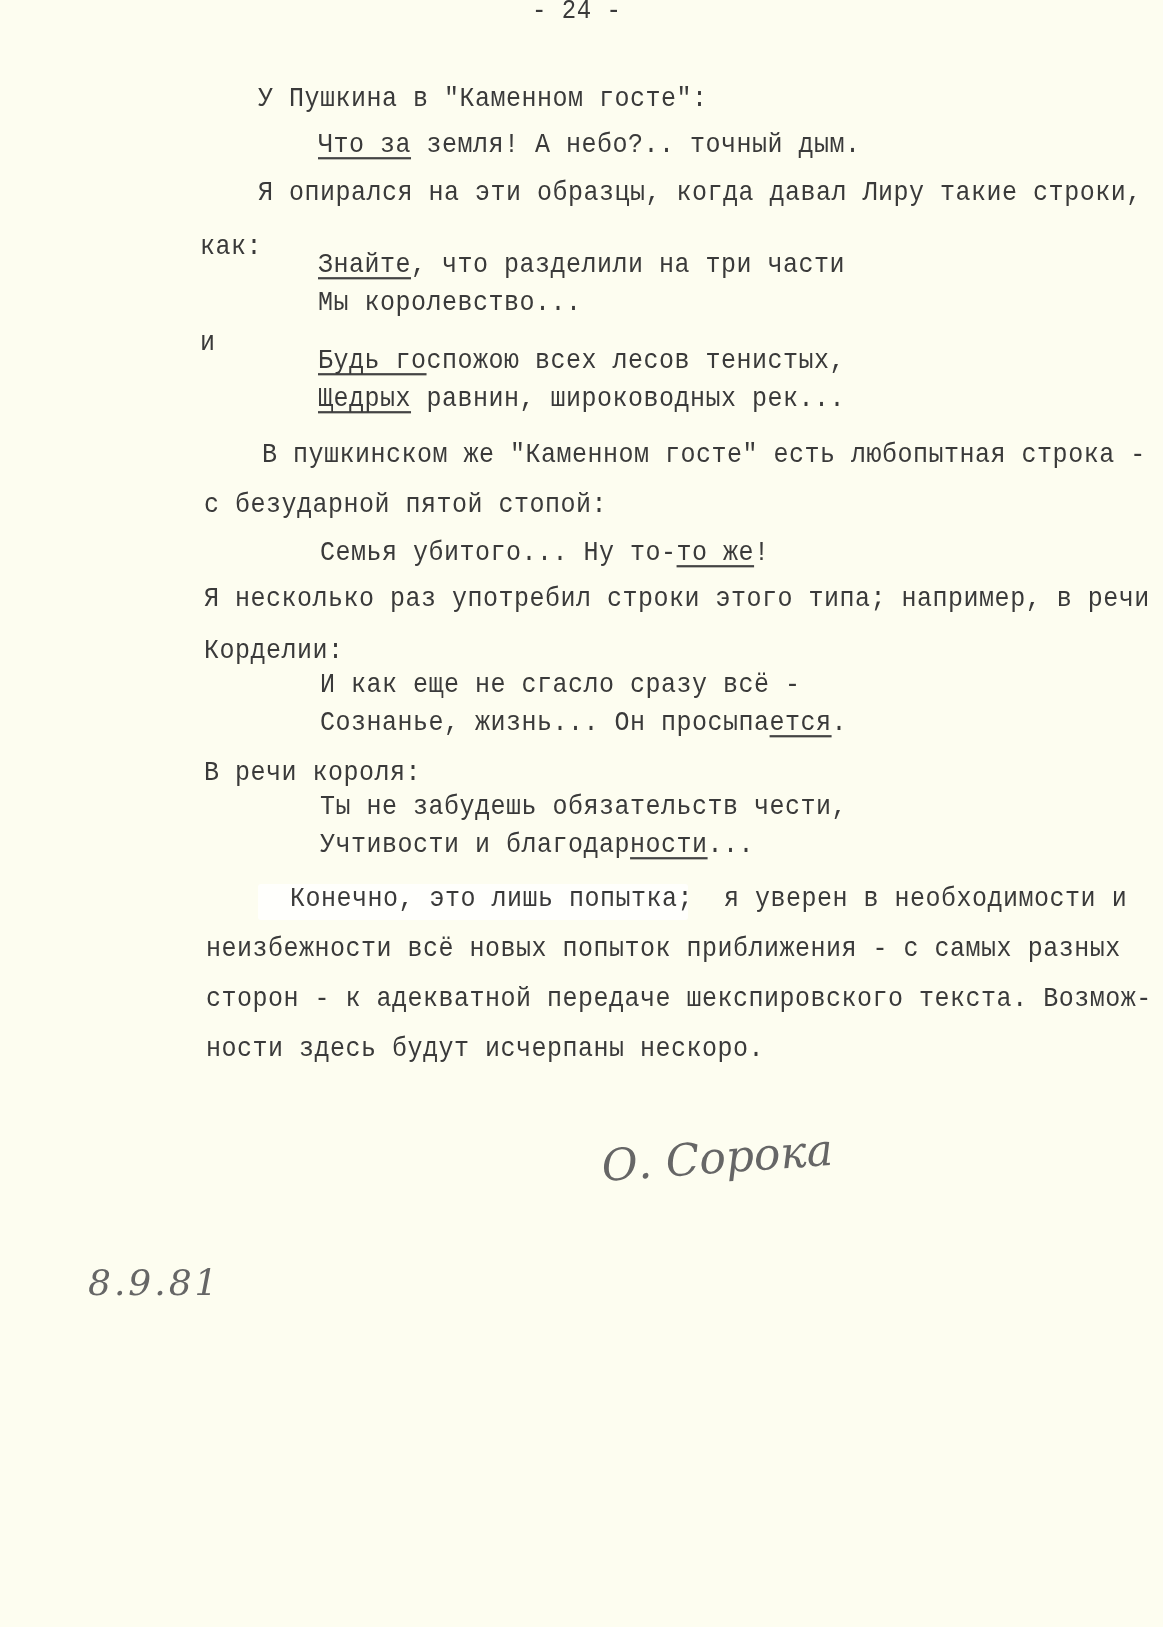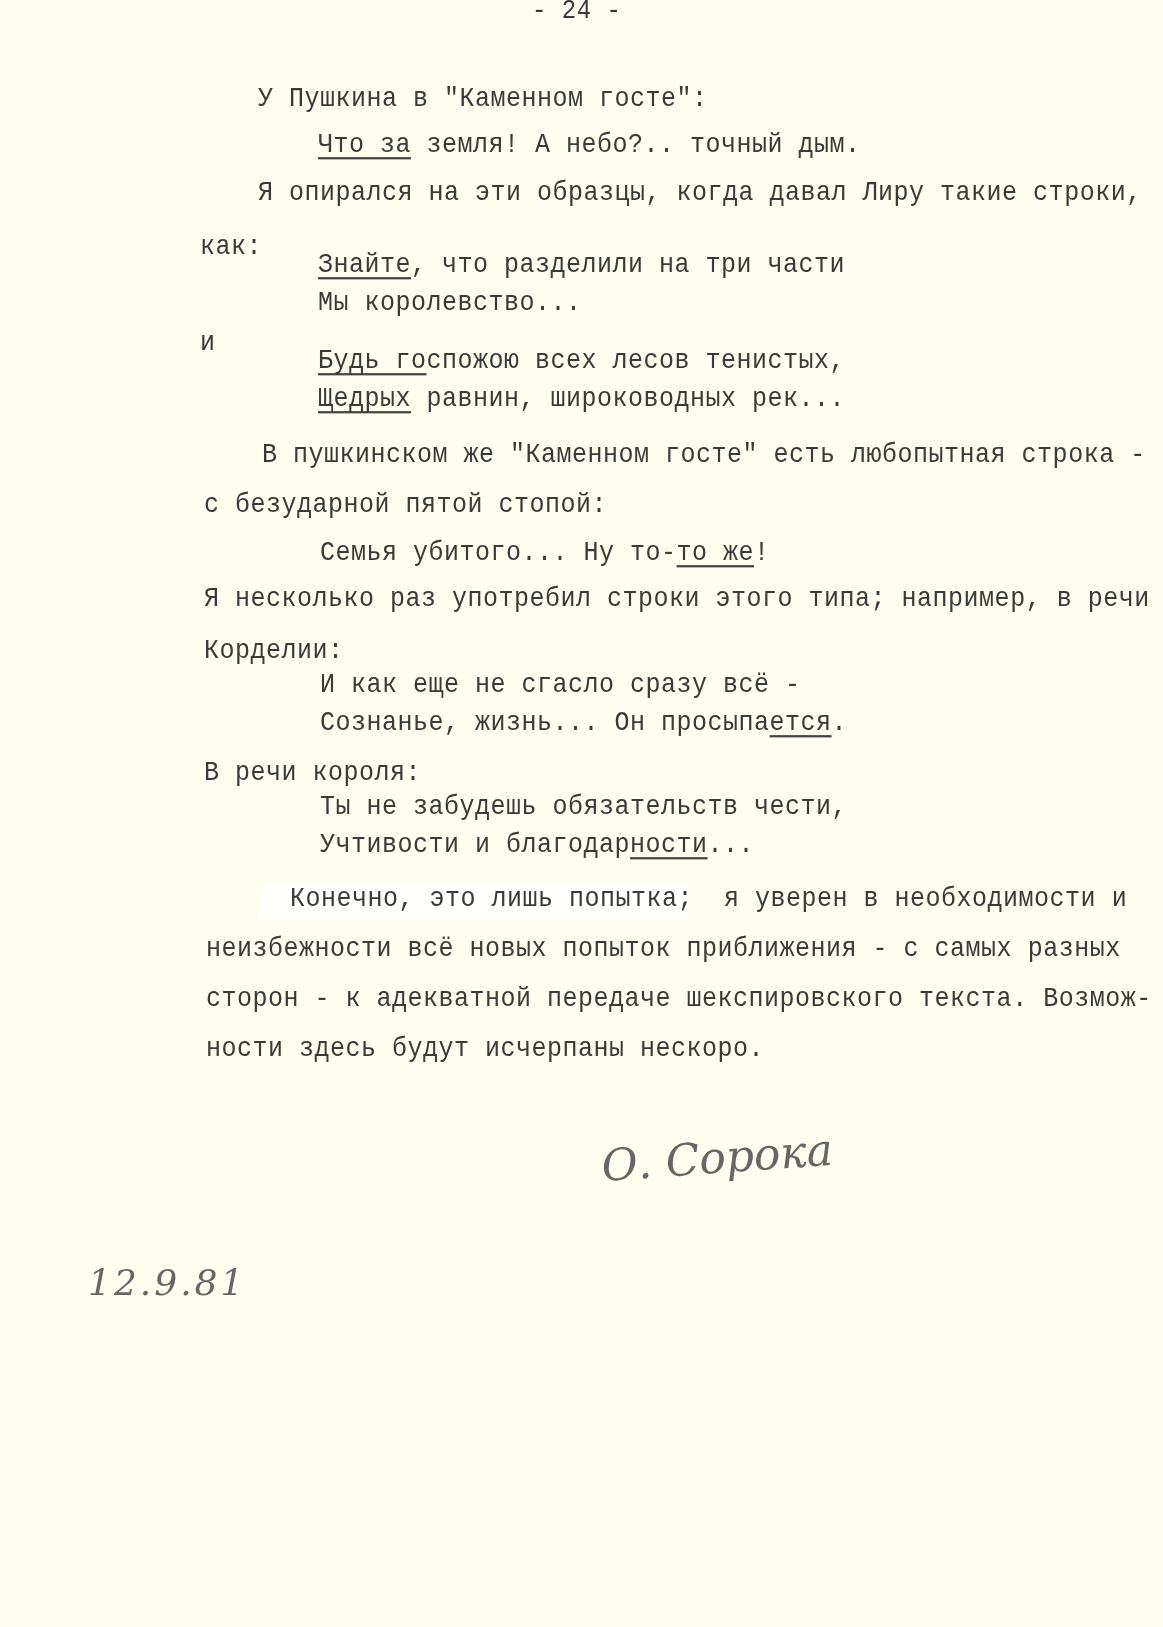--- a/index.html
+++ b/index.html
@@ -55,14 +55,14 @@
   <div class="line" style="left:320px; top:790px;">Ты не забудешь обязательств чести,</div>
   <div class="line" style="left:320px; top:828px;"><span>Учтивости и благодар</span><span class="u">ности</span><span>...</span></div>
 
   <div class="whiteout" style="left:258px; top:884px; width:430px; height:36px;"></div>
   <div class="line" style="left:290px; top:882px;">Конечно, это лишь попытка;  я уверен в необходимости и</div>
   <div class="line" style="left:206px; top:932px;">неизбежности всё новых попыток приближения - с самых разных</div>
   <div class="line" style="left:206px; top:982px;">сторон - к адекватной передаче шекспировского текста. Возмож-</div>
   <div class="line" style="left:206px; top:1032px;">ности здесь будут исчерпаны нескоро.</div>
 
   <div class="hand sig" style="left:600px; top:1140px;">О. Сорока</div>
-  <div class="hand date" style="left:88px; top:1262px;">12.9.81</div>
+  <div class="hand date" style="left:88px; top:1262px;">8.9.81</div>
 </div>
 
 </body></html>

